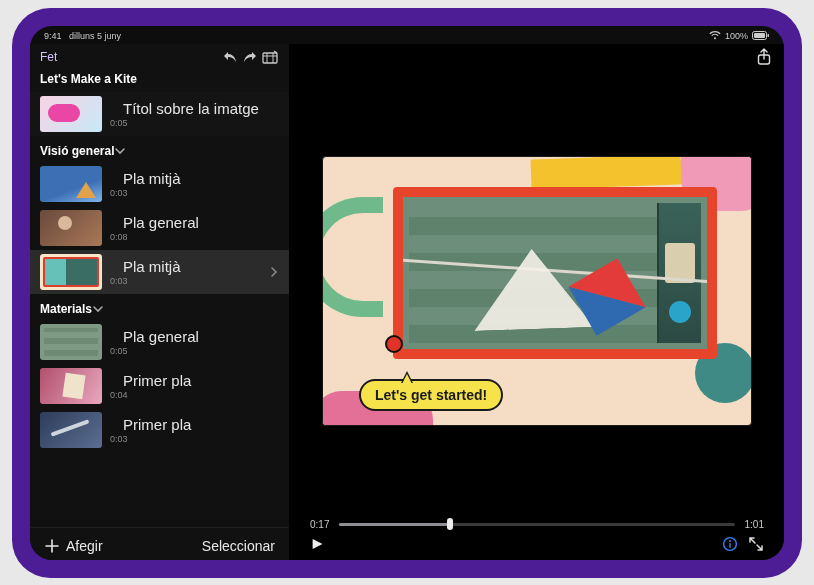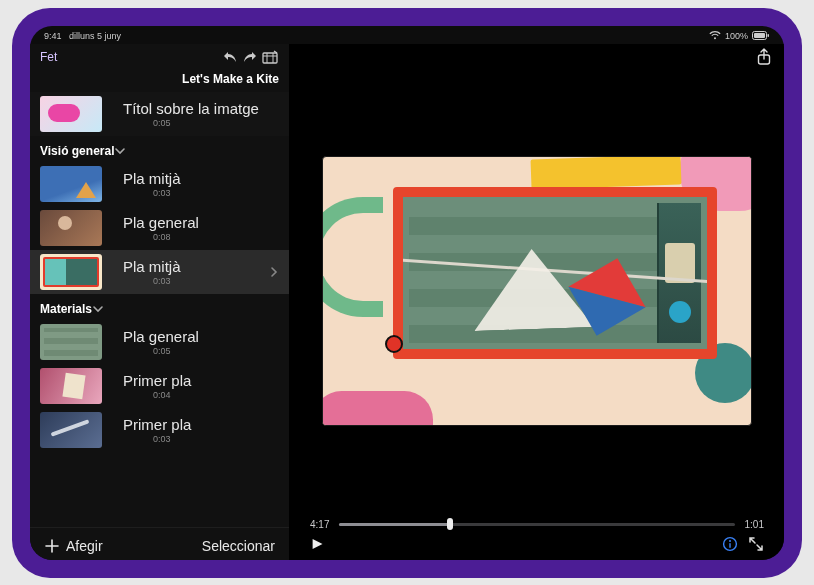--- a/index.html
+++ b/index.html
@@ -43,34 +43,34 @@
     border-right: 1px solid #000;
   }
   .sb-top {
     padding: 4px 10px 2px 10px;
     display: flex; align-items: center; gap: 2px;
   }
   .sb-top .done { font-size: 12px; color: #d7c4ff; }
   .sb-top .spacer { flex: 1; }
   .sb-top .ic { width: 18px; height: 18px; display:flex; align-items:center; justify-content:center; color:#c9c9c9; }
   .project-title {
-    font-size: 12px; font-weight: 600; padding: 4px 10px 6px 10px; text-align: right;
+    font-size: 12px; font-weight: 600; padding: 4px 10px 6px 10px;
   }
   .clip-row, .hero-row {
     display: flex; align-items: center; gap: 8px;
     padding: 4px 10px;
   }
   .hero-row { background: #141414; }
   .thumb {
     width: 62px; height: 36px; border-radius: 3px;
     flex-shrink: 0; position: relative; overflow: hidden;
   }
   .clip-meta { display: flex; flex-direction: column; }
   .clip-label { font-size: 15px; color: #e6e6e6; margin-left: 13px; }
-  .clip-dur   { font-size: 9px;  color: #8a8a8a; margin-top: 1px; margin-left: 43px; }
+  .clip-dur   { font-size: 9px;  color: #8a8a8a; margin-top: 1px; }
   .section-hd {
     display: flex; align-items: center; 
     padding: 8px 10px 4px 10px;
     font-size: 12px; font-weight: 600;
   }
   .section-hd .chev { color: #aaa; font-size: 12px; }
   .clip-row.selected { background: #2b2b2b; }
   .clip-row .chevr { margin-left: auto; color: #888; font-size: 12px; }
   .clip-list { overflow-y: auto; flex: 1; }
   .sb-bottom {
@@ -375,26 +375,27 @@
               <div class="toolstrip"></div>
               <div class="stick"></div>
               <div class="paper"></div>
               <div class="kite">
                   <div class="k1"></div>
                   <div class="k2"></div>
                 </div>
             </div>
             <div class="blob-pink-bl"></div>
             <div class="pin"></div>
+            <div class="bubble">Let's get started!</div>
           </div>
         </div>
 
         <div class="transport">
           <div class="timeline">
-            <span>4:17</span>
+            <span>0:17</span>
             <div class="track">
               <div class="prog"></div>
                 <div class="knob"></div>
             </div>
             <span>1:01</span>
           </div>
           <div class="controls">
             <span class="play">
               <svg width="14" height="14" viewBox="0 0 14 14">
                   <path d="M3 2l9 5-9 5z" fill="#eee"></path>

